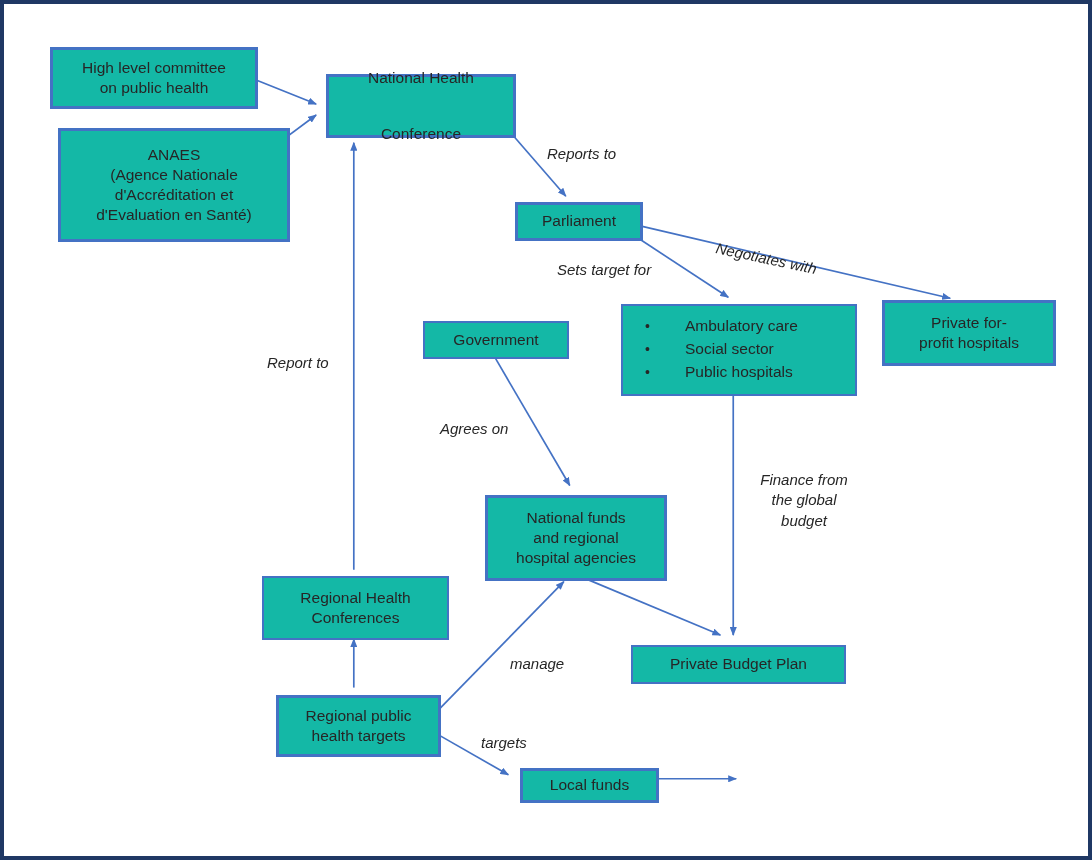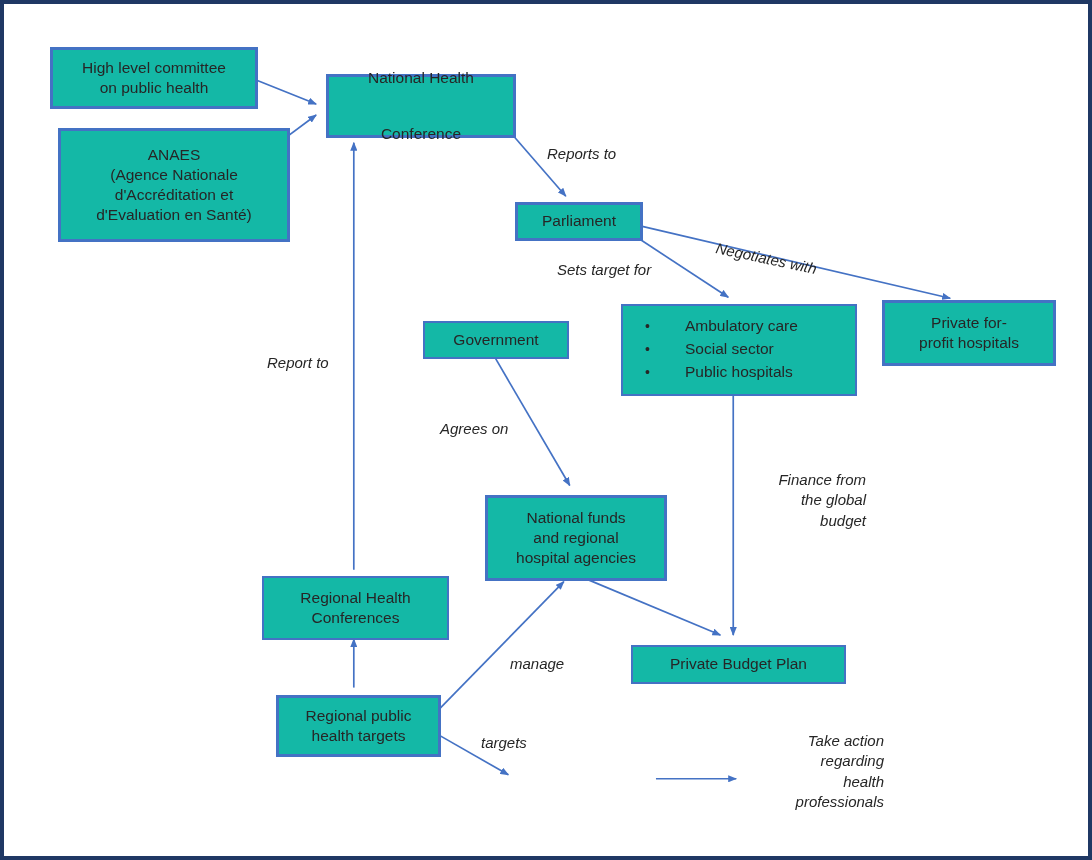--- a/index.html
+++ b/index.html
@@ -40,21 +40,21 @@
   .bullet-dot{width:14px;margin-left:14px;flex:none;font-size:14px;}
   .bullet-text{margin-left:26px;}
   .edge-label{
     position:absolute;
     font-style:italic;
     font-size:15px;
     line-height:1.35;
     white-space:nowrap;
     z-index:2;
   }
-  .edge-label.multi{white-space:normal;text-align:right;}
+  .edge-label.multi{white-space:normal;text-align:center;}
 </style>
 </head>
 <body>
 
 <div id="stage">
 
   <svg id="connector-layer" viewBox="0 0 1092 860" xmlns="http://www.w3.org/2000/svg">
     <defs>
       <marker id="ah" viewBox="0 0 10 8" markerWidth="9" markerHeight="7.2" refX="9" refY="4" orient="auto" markerUnits="userSpaceOnUse">
         <path d="M0,0 L10,4 L0,8 z" fill="#4472c4"></path>
@@ -135,20 +135,23 @@
 
   <div class="box" style="left:258px;top:572px;width:187px;height:64px;">
     <span>Regional Health</span>
     <span>Conferences</span>
   </div>
 
   <div class="box" style="left:627px;top:641px;width:215px;height:39px;">
     <span>Private Budget Plan</span>
   </div>
 
+  <div class="box thick" style="left:516px;top:764px;width:139px;height:35px;">
+    <span>Local funds</span>
+  </div>
 
   <div class="edge-label" style="left:543px;top:140px;">Reports to</div>
 
   <div class="edge-label" style="left:712px;top:234px;transform:rotate(12deg);transform-origin:left center;">Negotiates with</div>
 
   <div class="edge-label" style="left:553px;top:256px;">Sets target for</div>
 
   <div class="edge-label" style="left:263px;top:349px;">Report to</div>
 
   <div class="edge-label" style="left:436px;top:415px;">Agrees on</div>
@@ -156,20 +159,14 @@
   <div class="edge-label multi" style="left:738px;top:466px;width:124px;">
     <div>Finance from</div>
     <div>the global</div>
     <div>budget</div>
   </div>
 
   <div class="edge-label" style="left:506px;top:650px;">manage</div>
 
   <div class="edge-label" style="left:477px;top:729px;">targets</div>
 
-  <div class="edge-label multi" style="left:740px;top:727px;width:140px;">
-    <div>Take action</div>
-    <div>regarding</div>
-    <div>health</div>
-    <div>professionals</div>
-  </div>
 
 </div>
 
 </body></html>

